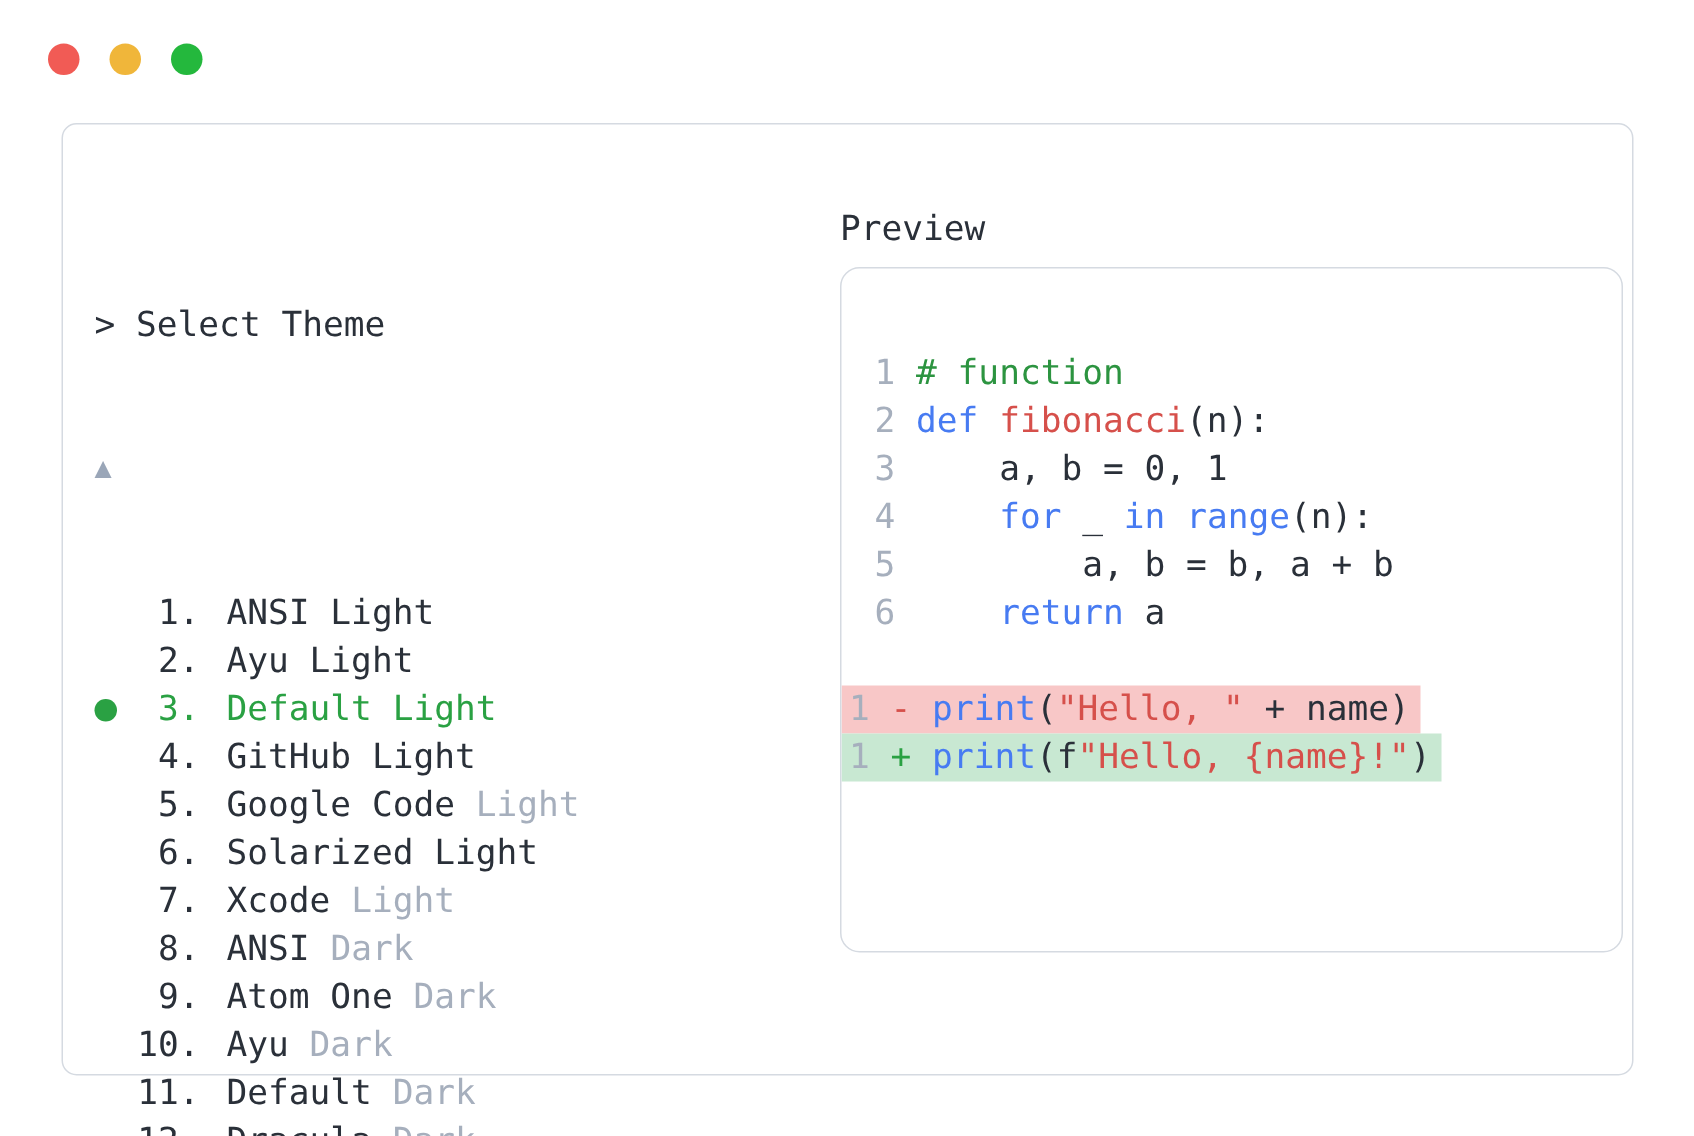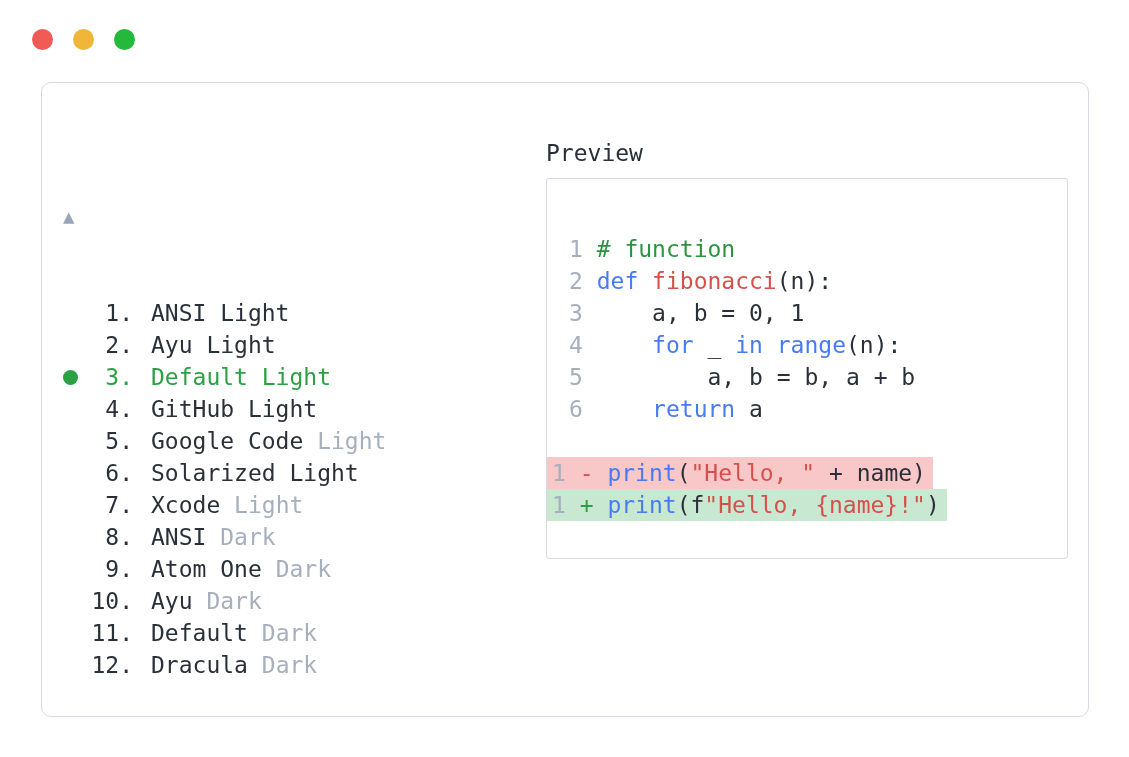--- a/index.html
+++ b/index.html
@@ -28,24 +28,24 @@
 
   .theme-row{display:flex;height:32px;align-items:center;cursor:default}
   .bullet-slot{width:28px;display:flex;align-items:center}
   .dot{width:15px;height:15px;border-radius:50%;background:var(--green)}
   .num{width:42px;text-align:right}
   .theme-label{margin-left:18px}
   .theme-row .num{color:var(--text)}
   .theme-row.selected .num,.theme-row.selected .theme-label{color:var(--green)}
   .part-muted{color:var(--muted)}
 
-  .preview-pane{position:absolute;left:504px;top:54px;width:524px}
+  .preview-pane{position:absolute;left:518px;top:54px;width:524px}
   .preview-title{font-size:23px;line-height:32px;color:var(--text)}
-  .preview-box{margin-top:9px;width:522px;height:381px;border:1.5px solid var(--border);
-    border-radius:3px;background:#fff;overflow:hidden}
+  .preview-box{margin-top:9px;width:522px;height:457px;border:1.5px solid var(--border);
+    border-radius:13px;background:#fff;overflow:hidden}
   .code{padding:54px 0 0 22px;font-size:23px;line-height:32px;white-space:pre;color:var(--text)}
   .code-line{height:32px}
   .spacer-line{height:32px}
   .ln{color:var(--muted)}
   .tok-plain{color:var(--text)}
   .tok-comment{color:var(--comment)}
   .tok-keyword{color:var(--blue)}
   .tok-function{color:var(--red)}
   .tok-string{color:var(--red)}
   .diff{display:inline-block;margin-left:-22px;padding:0 7px 0 5px;height:32px}
@@ -59,20 +59,21 @@
 
 <div class="traffic">
   <div class="light red"></div>
   <div class="light yellow"></div>
   <div class="light green"></div>
 </div>
 
 <div class="terminal">
 
   <div class="select-pane">
+    <div class="prompt">&gt; Select Theme</div>
     <div class="scroll-arrow up">▲</div>
     <div id="theme-list"><div class="theme-row"><span class="bullet-slot"></span><span class="num">1.</span><span class="theme-label"><span>ANSI Light</span></span></div><div class="theme-row"><span class="bullet-slot"></span><span class="num">2.</span><span class="theme-label"><span>Ayu Light</span></span></div><div class="theme-row selected"><span class="bullet-slot"><span class="dot"></span></span><span class="num">3.</span><span class="theme-label"><span>Default Light</span></span></div><div class="theme-row"><span class="bullet-slot"></span><span class="num">4.</span><span class="theme-label"><span>GitHub Light</span></span></div><div class="theme-row"><span class="bullet-slot"></span><span class="num">5.</span><span class="theme-label"><span>Google Code </span><span class="part-muted">Light</span></span></div><div class="theme-row"><span class="bullet-slot"></span><span class="num">6.</span><span class="theme-label"><span>Solarized Light</span></span></div><div class="theme-row"><span class="bullet-slot"></span><span class="num">7.</span><span class="theme-label"><span>Xcode </span><span class="part-muted">Light</span></span></div><div class="theme-row"><span class="bullet-slot"></span><span class="num">8.</span><span class="theme-label"><span>ANSI </span><span class="part-muted">Dark</span></span></div><div class="theme-row"><span class="bullet-slot"></span><span class="num">9.</span><span class="theme-label"><span>Atom One </span><span class="part-muted">Dark</span></span></div><div class="theme-row"><span class="bullet-slot"></span><span class="num">10.</span><span class="theme-label"><span>Ayu </span><span class="part-muted">Dark</span></span></div><div class="theme-row"><span class="bullet-slot"></span><span class="num">11.</span><span class="theme-label"><span>Default </span><span class="part-muted">Dark</span></span></div><div class="theme-row"><span class="bullet-slot"></span><span class="num">12.</span><span class="theme-label"><span>Dracula </span><span class="part-muted">Dark</span></span></div></div>
     
     
   </div>
 
   <div class="preview-pane">
     <div class="preview-title">Preview</div>
     <div class="preview-box">
       <div class="code" id="code-block"><div class="code-line"><span class="ln">1 </span><span class="tok-comment"># function</span></div><div class="code-line"><span class="ln">2 </span><span class="tok-keyword">def </span><span class="tok-function">fibonacci</span><span class="tok-plain">(n):</span></div><div class="code-line"><span class="ln">3 </span><span class="tok-plain">    a, b = 0, 1</span></div><div class="code-line"><span class="ln">4 </span><span class="tok-plain">    </span><span class="tok-keyword">for</span><span class="tok-plain"> _ </span><span class="tok-keyword">in</span><span class="tok-plain"> </span><span class="tok-keyword">range</span><span class="tok-plain">(n):</span></div><div class="code-line"><span class="ln">5 </span><span class="tok-plain">        a, b = b, a + b</span></div><div class="code-line"><span class="ln">6 </span><span class="tok-plain">    </span><span class="tok-keyword">return</span><span class="tok-plain"> a</span></div><div class="spacer-line"></div><div class="code-line"><span class="diff removed"><span class="ln">1 </span><span class="sign-removed">- </span><span class="tok-keyword">print</span><span class="tok-plain">(</span><span class="tok-string">"Hello, "</span><span class="tok-plain"> + name)</span></span></div><div class="code-line"><span class="diff added"><span class="ln">1 </span><span class="sign-added">+ </span><span class="tok-keyword">print</span><span class="tok-plain">(f</span><span class="tok-string">"Hello, {name}!"</span><span class="tok-plain">)</span></span></div></div>

